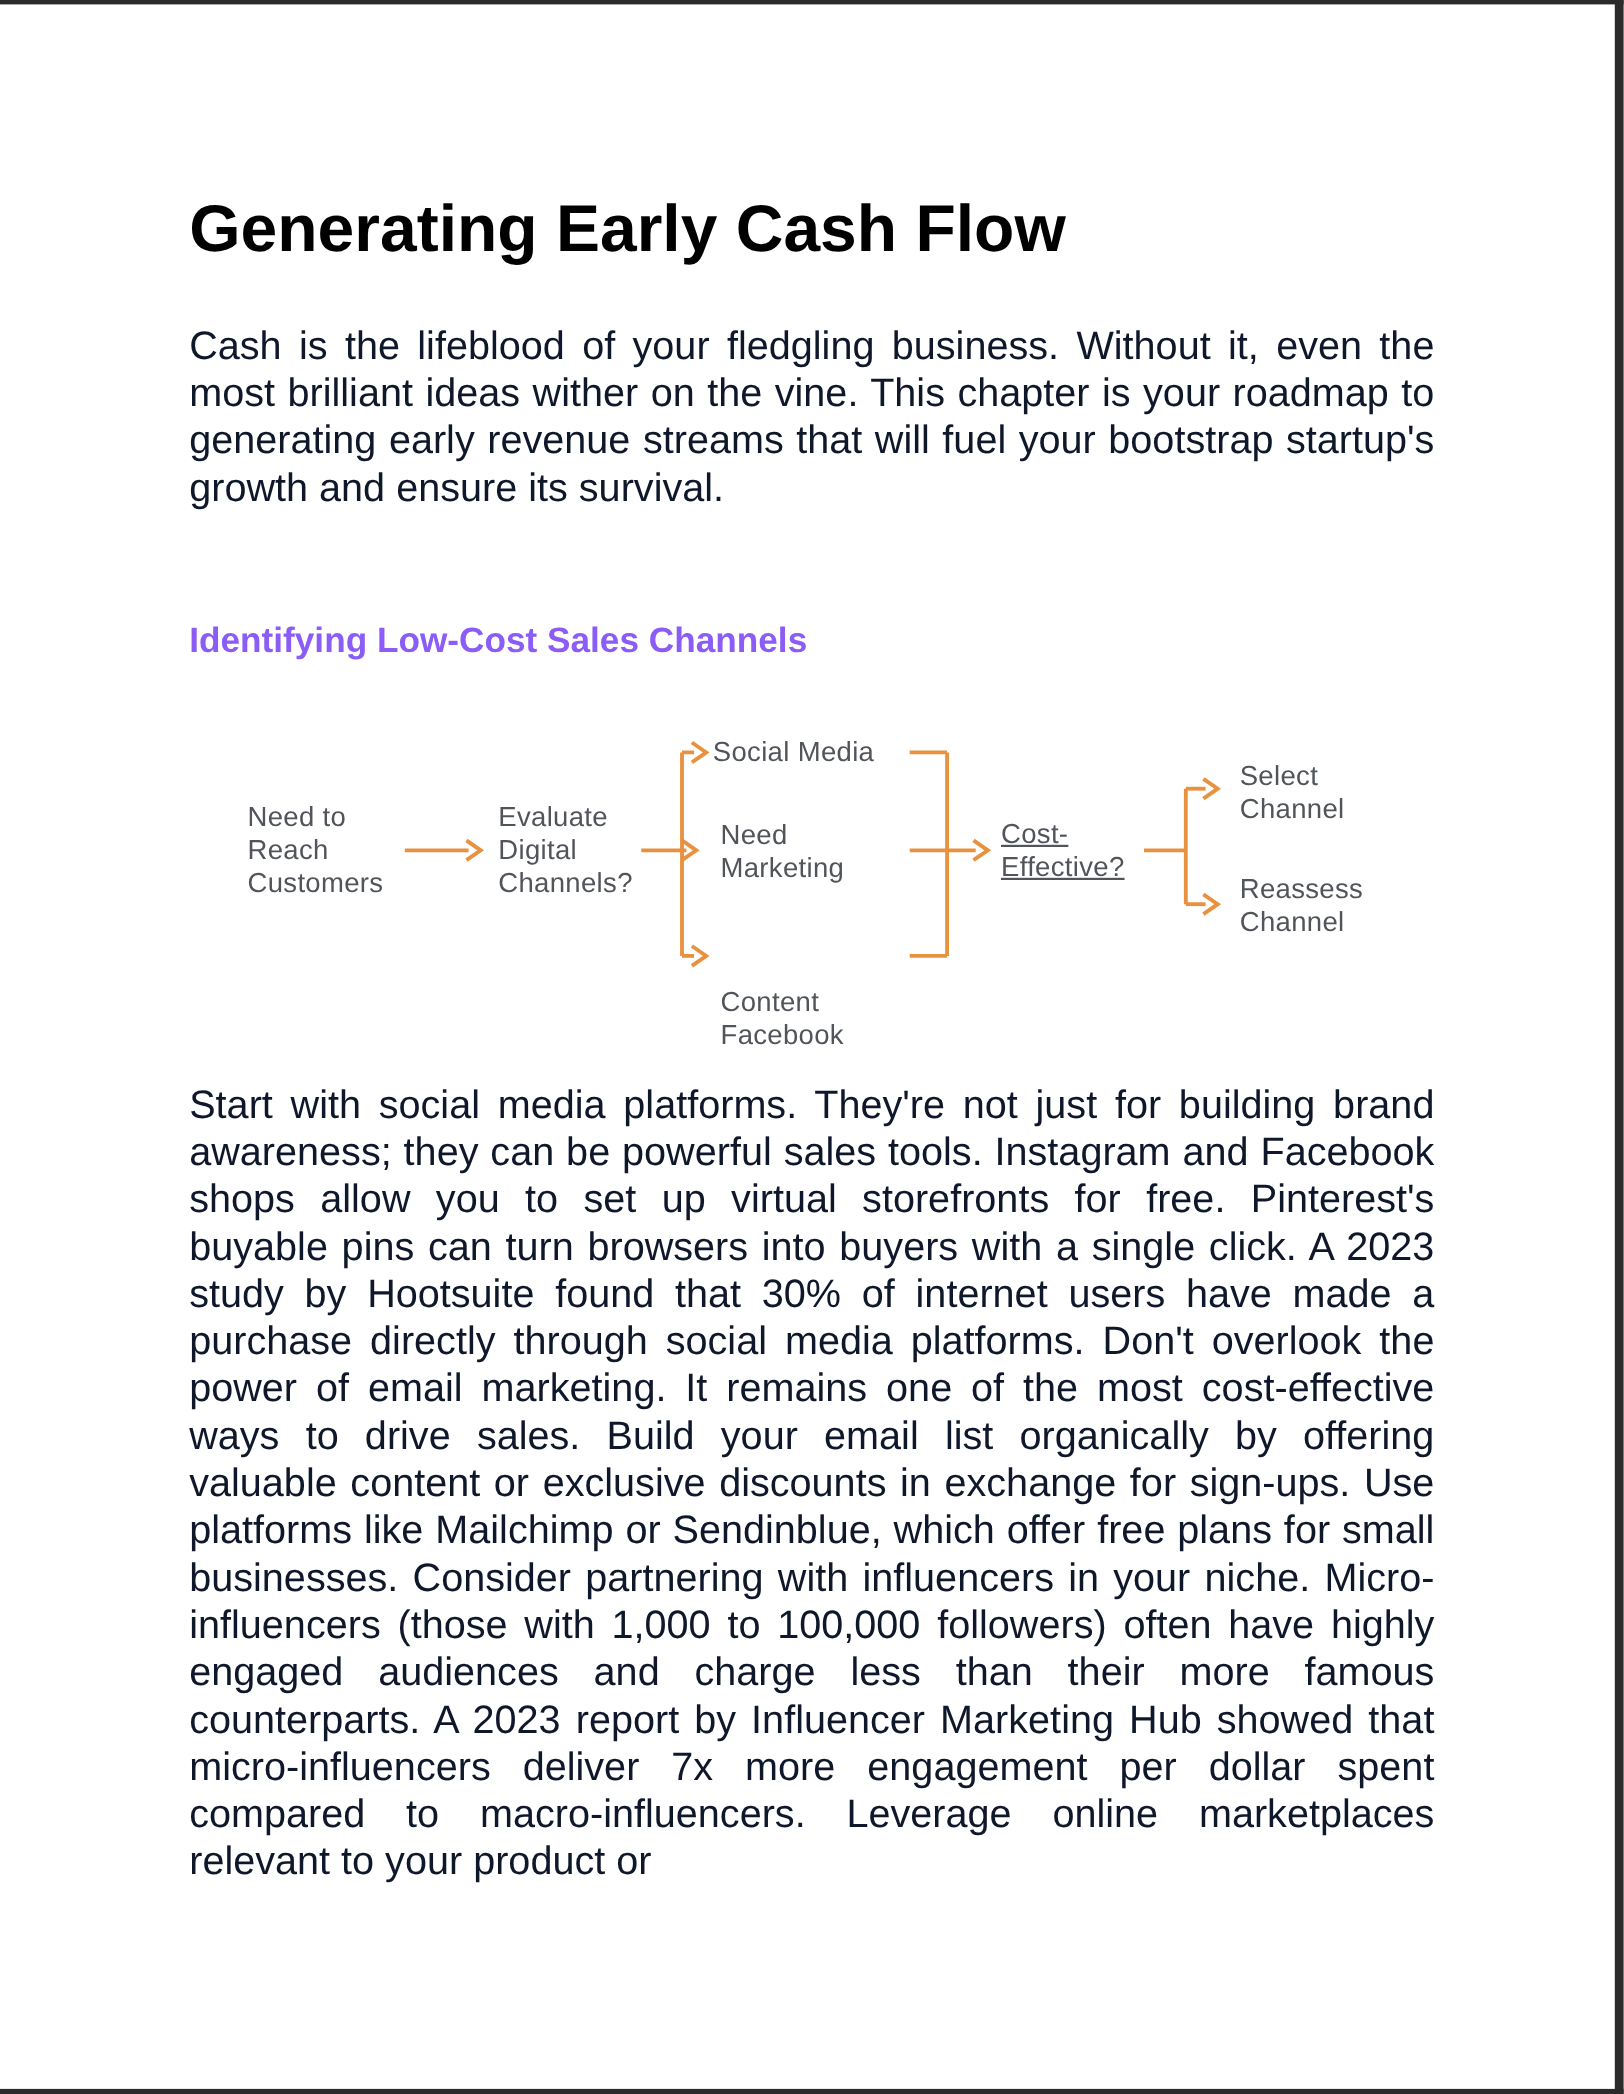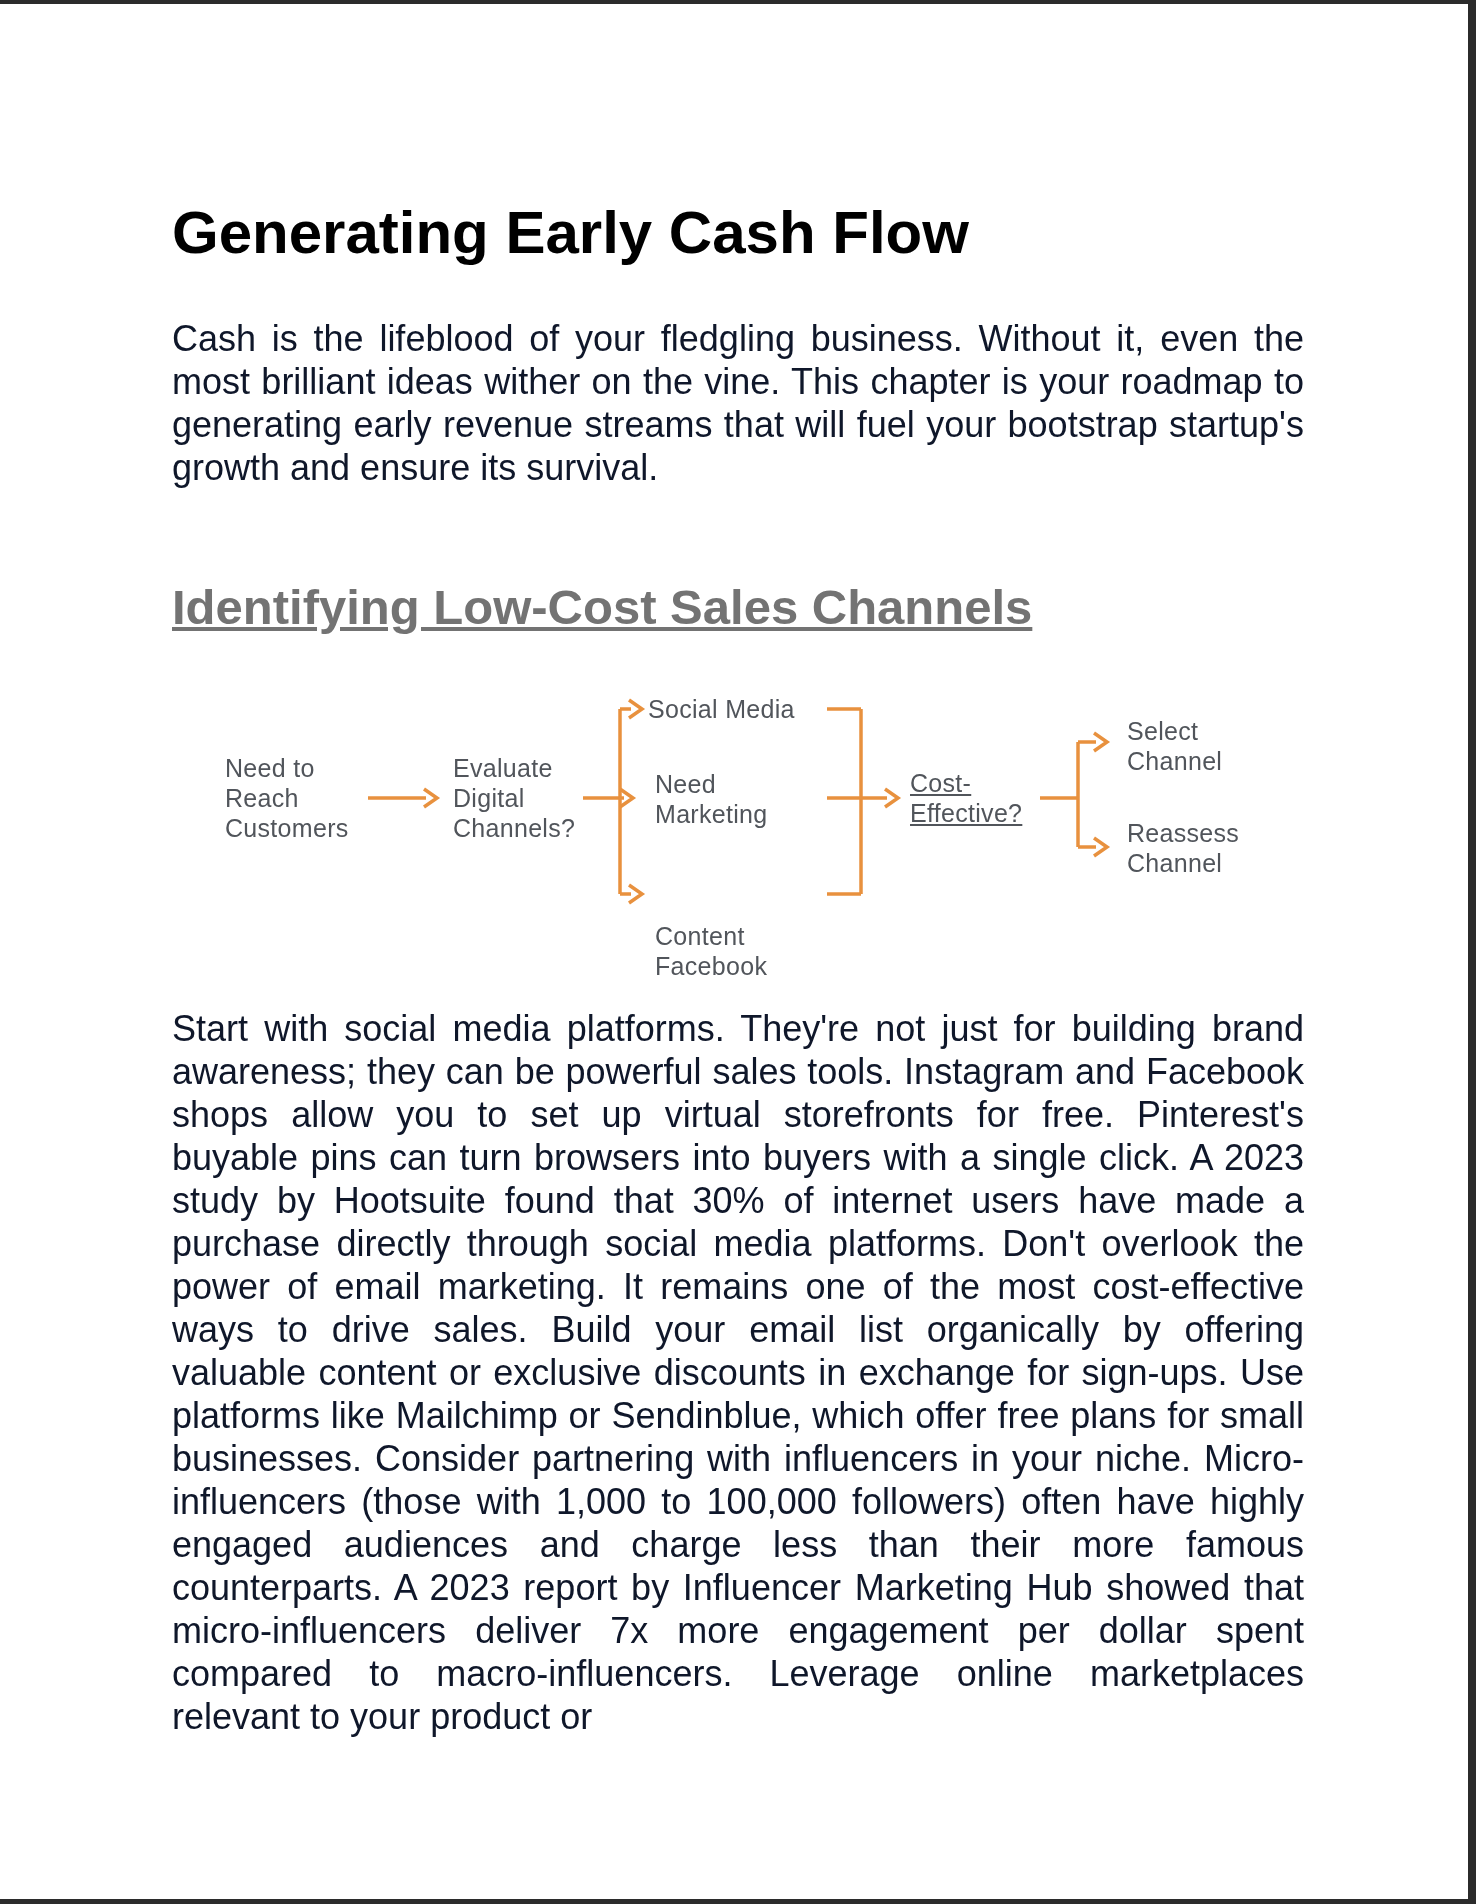--- a/index.html
+++ b/index.html
@@ -13,44 +13,42 @@
   }
   .edge { position: absolute; background: #2b2b2b; }
   .edge-top    { top: 0; left: 0; width: 1476px; height: 4px; }
   .edge-right  { top: 0; right: 0; width: 8px; height: 1904px; }
   .edge-bottom { bottom: 0; left: 0; width: 1476px; height: 5px; }
 
   .content {
     position: absolute;
     left: 172px; top: 0;
     width: 1132px;
-    margin-top: 25px;
   }
   h1.doc-title {
     margin: 178px 0 0 0;
     font-size: 60px;
     line-height: 60px;
     font-weight: bold;
     color: #000;
   }
   p.para {
     margin: 0;
     font-size: 36px;
     line-height: 43px;
     text-align: justify;
     color: #0f172a;
   }
   #para-intro { margin-top: 54px; }
   h2.section-heading {
     margin: 91px 0 0 0;
-    font-size: 49px;
+    font-size: 32px;
     line-height: 54px;
     font-weight: bold;
-    color: #737373;
-    text-decoration: underline;
+    color: #8b5cf6;
   }
   #para-section { margin-top: 14px; }
   #para-body { margin-top: 3px; }
 
   .diagram {
     position: relative;
     margin-top: 58px;
     height: 312px;
   }
   .diagram svg.edges {

